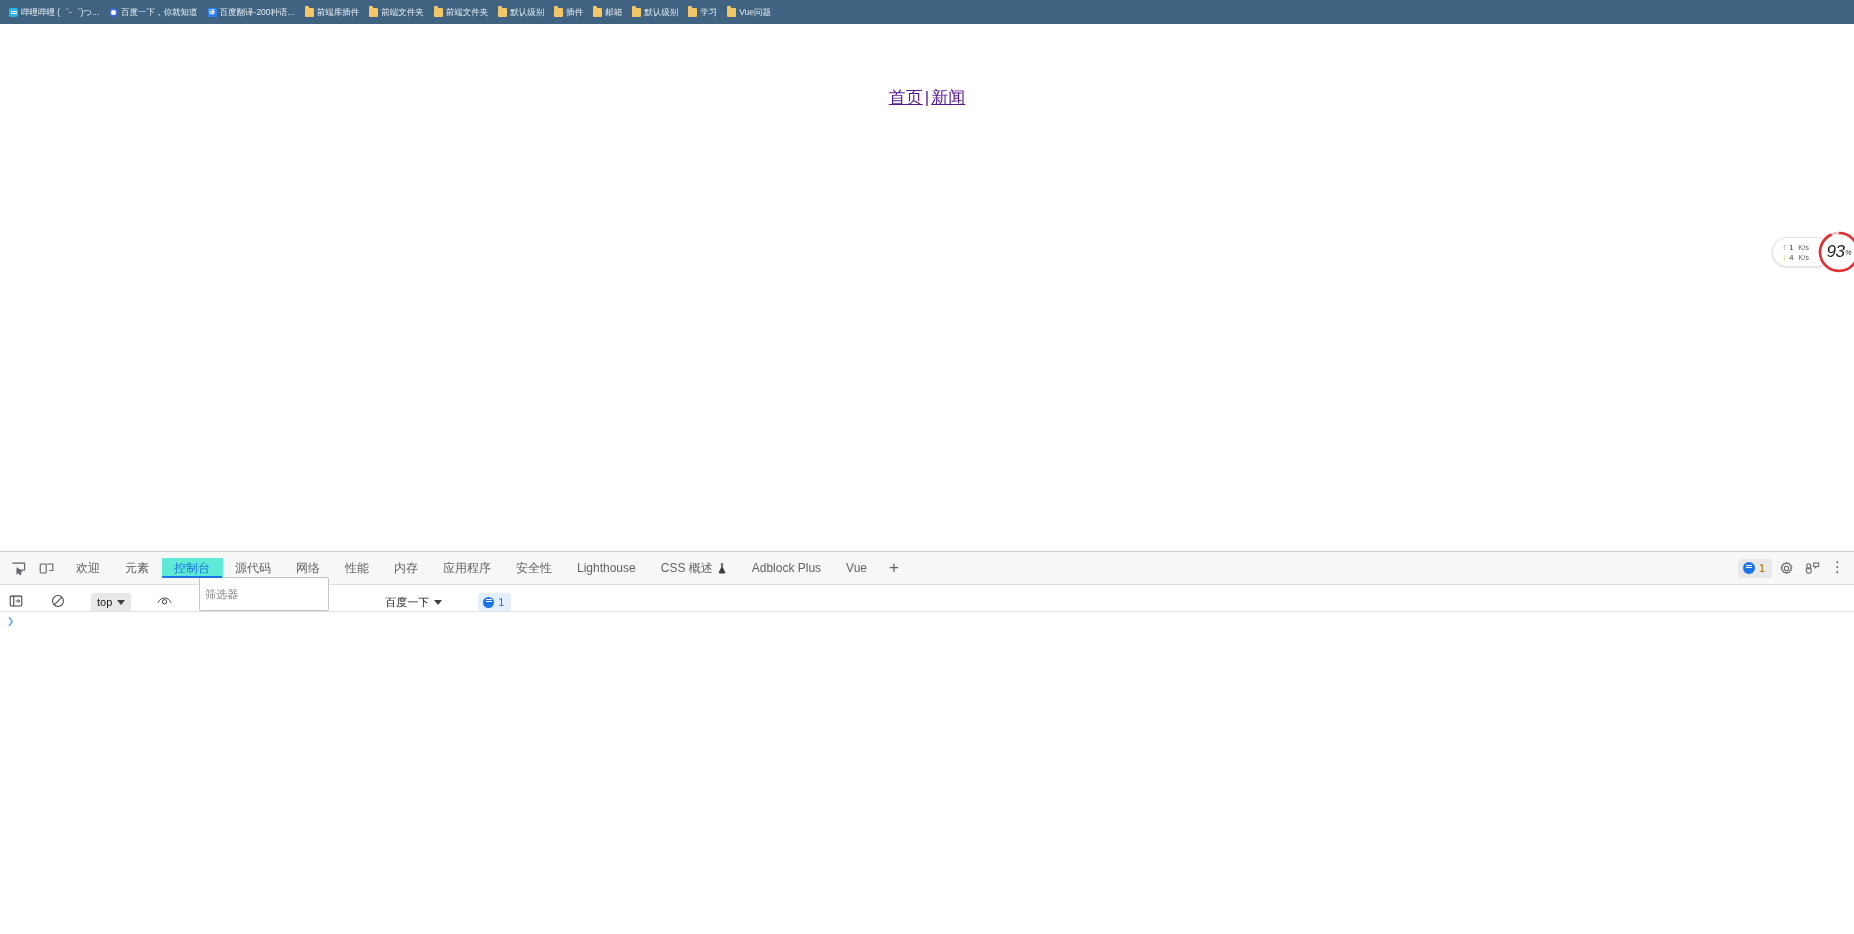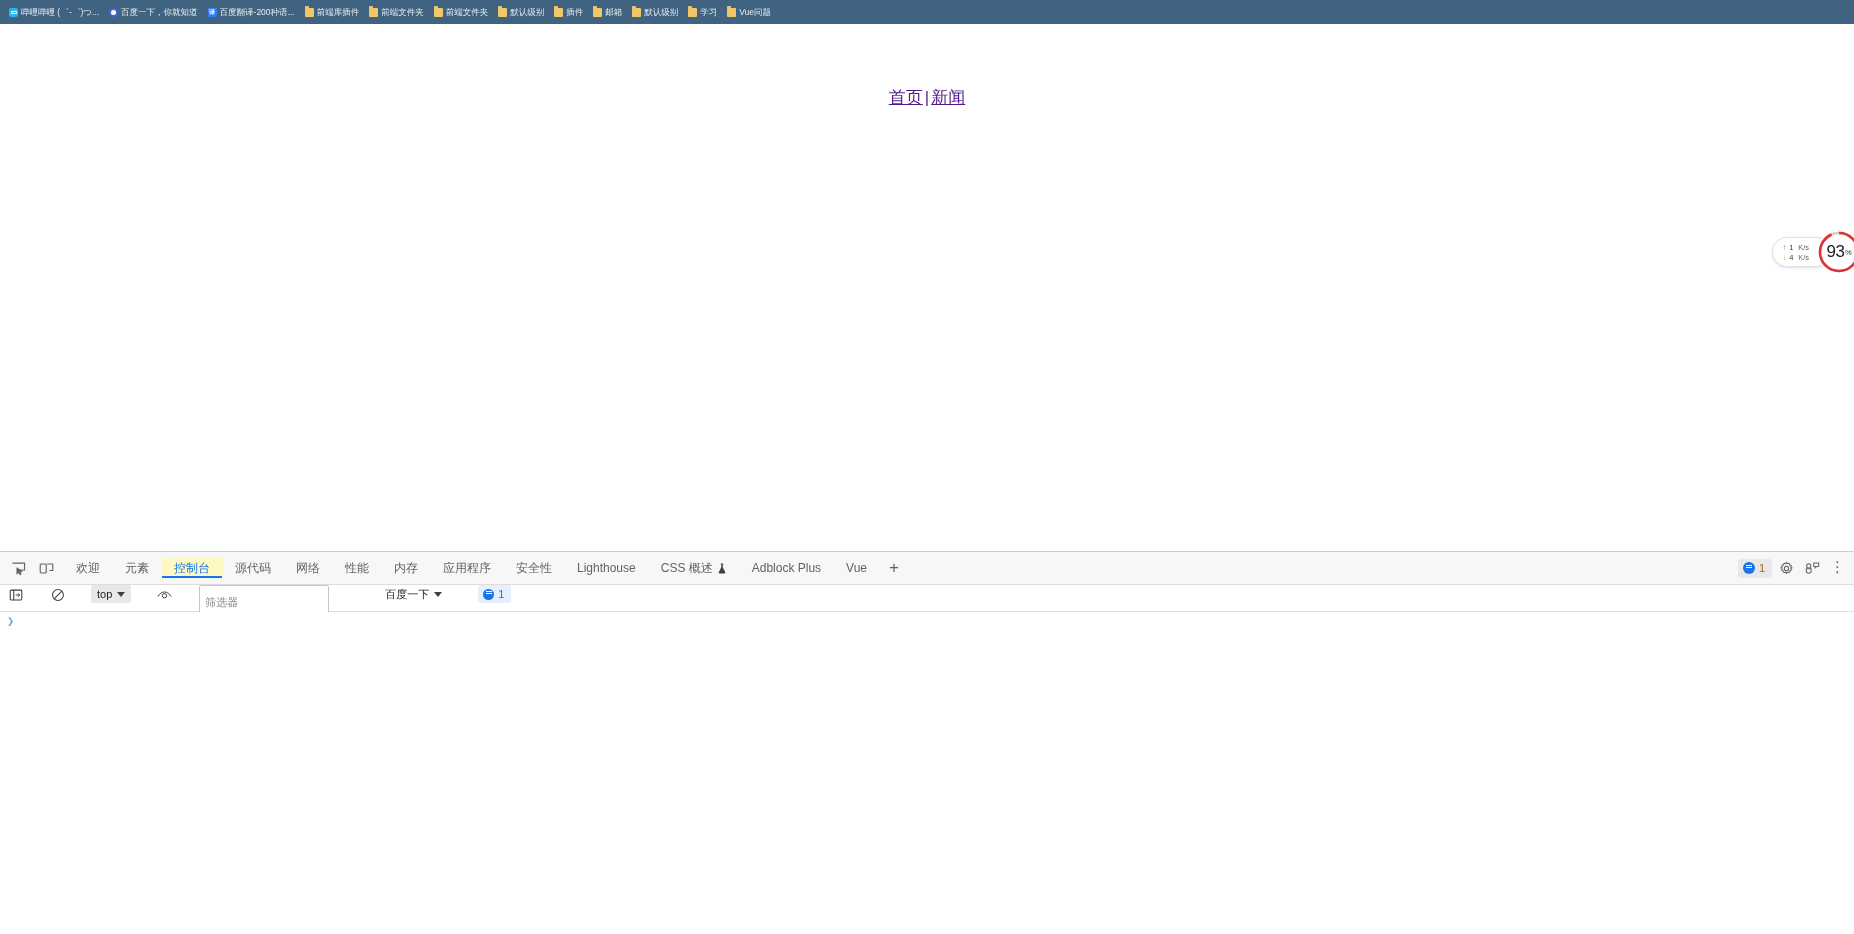--- a/index.html
+++ b/index.html
@@ -187,20 +187,21 @@
   .perf-gauge svg {
     position: absolute;
     inset: 0;
   }
   .perf-gauge-inner {
     position: relative;
     display: flex;
     align-items: center;
     justify-content: center;
     z-index: 2;
+    font-style: italic;
   }
   .perf-pct-num {
     font-size: 17px;
     font-weight: 500;
     color: #222;
     letter-spacing: -0.5px;
   }
   .perf-pct-sym {
     font-size: 7.5px;
     color: #333;
@@ -255,21 +256,21 @@
     padding: 0 12px;
     font-size: 12px;
     color: #5f6368;
     cursor: pointer;
     position: relative;
     white-space: nowrap;
     border-right: 1px solid transparent;
   }
   .dt-tab.active {
     color: #1a73e8;
-    background: #fef9c3;
+    background: #5eead4;
   }
   .dt-tab.active::after {
     content: "";
     position: absolute;
     left: 0; right: 0; bottom: 0;
     height: 2px;
     background: #1a73e8;
   }
   .dt-tab .exp-flask {
     display: inline-flex;
@@ -333,21 +334,21 @@
     color: #5f6368;
     line-height: 1;
     letter-spacing: 1px;
     padding-bottom: 3px;
   }
 
   
   .console-toolbar {
     height: 26px;
     display: flex;
-    align-items: flex-start;
+    align-items: flex-end;
     gap: 20px;
     padding: 0 5px;
     background: #ffffff;
     border-bottom: 1px solid #e0e0e0;
     flex: 0 0 auto;
   }
   .ct-btn {
     width: 22px; height: 20px;
     display: flex; align-items: center; justify-content: center;
     color: #3c4043; cursor: pointer; border-radius: 2px;

